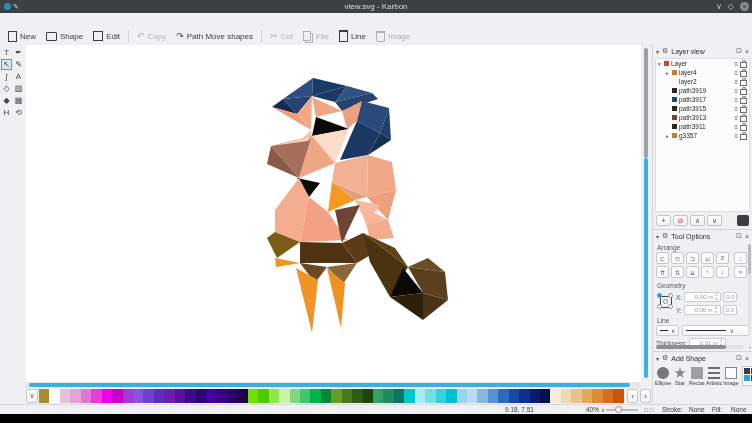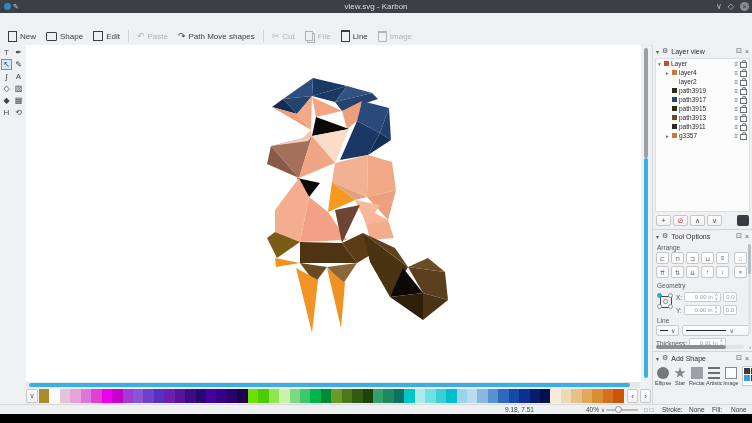--- a/index.html
+++ b/index.html
@@ -168,21 +168,21 @@
       </button>
 
       <button class="tbtn" style="background:none;border:none;font:inherit" data-enabled="true">
         <span class="tic" data-ic="save"></span>
         <span>Edit</span>
       </button>
       <span class="tsep" data-sep="true"></span>
 
       <button class="tbtn" style="background:none;border:none;font:inherit" data-enabled="false">
         <span class="tic" data-ic="undo">↶</span>
-        <span>Paste</span>
+        <span>Copy</span>
       </button>
 
       <button class="tbtn" style="background:none;border:none;font:inherit" data-enabled="true">
         <span class="tic" data-ic="redo">↷</span>
         <span>Path Move shapes</span>
       </button>
       <span class="tsep" data-sep="true"></span>
 
       <button class="tbtn" style="background:none;border:none;font:inherit" data-enabled="false">
         <span class="tic" data-ic="cut">✂</span>

